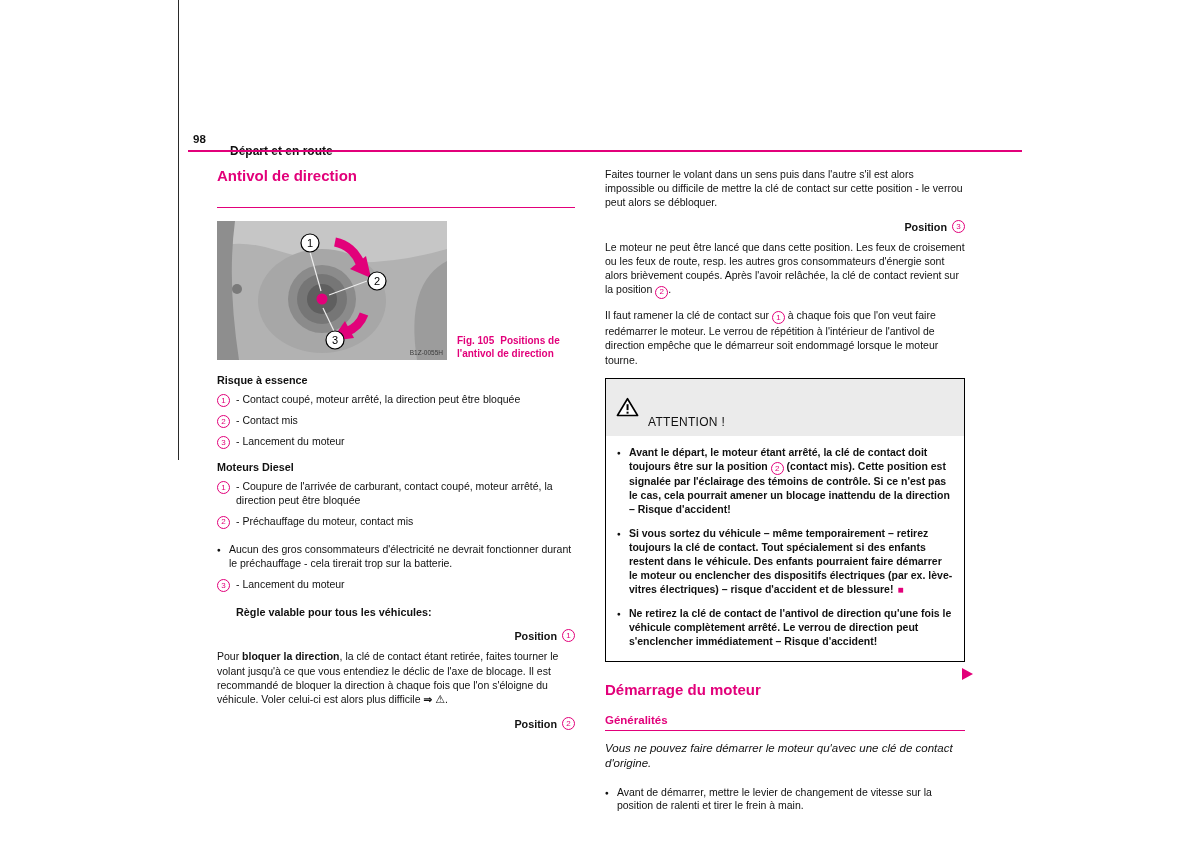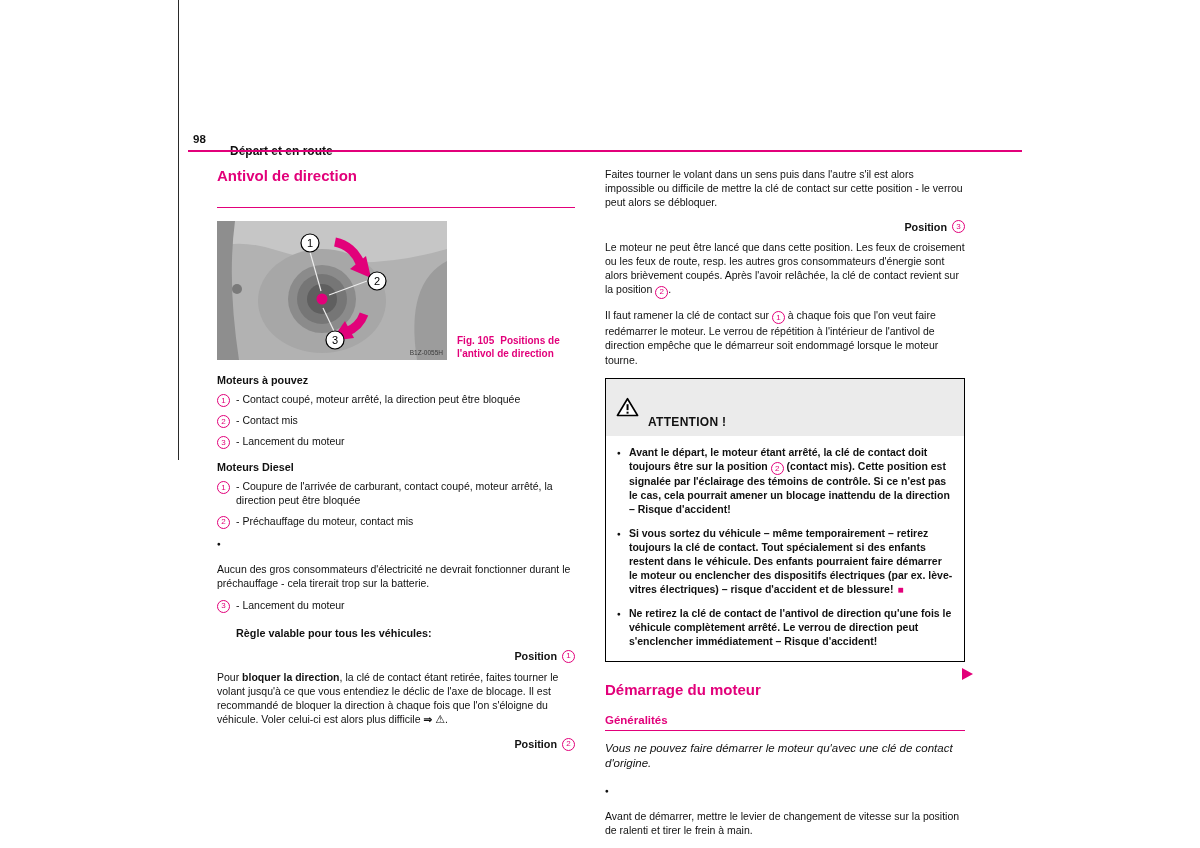--- a/index.html
+++ b/index.html
@@ -23,37 +23,37 @@
   .figure { position:relative; margin:13px 0 14px; height:139px; }
   .fig-img { position:absolute; left:0; top:0; width:230px; height:139px; background:#b2b2b2; }
   .fig-caption { position:absolute; left:240px; bottom:0; width:118px; color:#e2007a; font-weight:bold; font-size:10px; line-height:1.3; }
   .fig-num { margin-right:6px; }
 
   .sub-heading { font-size:10.8px; font-weight:bold; margin:12px 0 7px; }
   .rule-heading { font-size:10.8px; font-weight:bold; margin:14px 0 8px;padding-left:19px; }
 
   .num-item { display:flex; gap:6px; margin:0 0 7px; font-size:10.5px; line-height:1.32; }
   .num-item .circ { margin-top:1px; }
-  .plain-bullet { display:flex; gap:16px; margin:8px 0 8px; font-size:10.5px; line-height:1.32;flex-direction:column; }
+  .plain-bullet { display:flex; gap:8px; margin:14px 0 8px; font-size:10.5px; line-height:1.32; }
   .bullet-dot { font-size:6.5px; line-height:1; margin-top:4px; flex:none; }
 
   .circ {
     display:inline-flex; align-items:center; justify-content:center;
     width:11px; height:11px; border:1px solid #e2007a; border-radius:50%;
     color:#e2007a; font-size:8px; line-height:1; vertical-align:-1px; flex:none; font-weight:normal;
   }
   .pos-heading { font-size:10.8px; font-weight:bold; margin:11px 0 7px; display:flex; align-items:center; gap:5px;justify-content:flex-end; }
 
   .body-text { font-size:10.5px; line-height:1.34; margin:0 0 9px; }
   .arrow-sym { font-weight:bold; }
   .warn-sym  { font-size:11px; }
 
   .attention-box { border:1px solid #000; margin-top:11px; }
   .attention-header { display:flex; align-items:center; gap:9px; padding:7px 10px; background:#ebebeb; }
-  .attention-title { font-size:12px; font-weight:bold; letter-spacing:0.3px;margin-top:29px; }
+  .attention-title { font-size:12px; font-weight:normal; letter-spacing:0.3px;margin-top:29px; }
   .attention-body { padding:10px 11px 2px; }
   .warn-bullet { display:flex; gap:8px; margin-bottom:10px; }
   .warn-bullet .bullet-dot { margin-top:4px; }
   .warn-bullet p { margin:0; font-size:10.5px; font-weight:bold; line-height:1.33; }
   .end-square { color:#e2007a; margin-left:4px; font-size:10px; }
 
   .sec2-title { font-size:15px; font-weight:bold; color:#e2007a; margin:19px 0 0; }
   .sec2-sub   { font-size:11.5px; font-weight:bold; color:#e2007a; margin:16px 0 0; padding-bottom:4px; border-bottom:1px solid #e2007a; }
   .intro-italic { font-style:italic; font-size:11.5px; line-height:1.35; margin:10px 0 12px; }
 
@@ -104,21 +104,21 @@
             <text x="118" y="123">3</text>
           </g>
           <text x="226" y="134" font-family="'Liberation Sans',sans-serif" font-size="6.5" fill="#3a3a3a" text-anchor="end">B1Z-0055H</text>
         </svg>
       </div>
       <figcaption class="fig-caption">
         <span class="fig-num">Fig. 105</span><span>Positions de l'antivol de direction</span>
       </figcaption>
     </figure>
 
-    <h2 class="sub-heading">Moteurs à pouvez</h2>
+    <h2 class="sub-heading">Risque à essence</h2>
 
     <div class="num-item">
       <span class="circ">1</span>
       <span>- Contact coupé, moteur arrêté, la direction peut être bloquée</span>
     </div>
     <div class="num-item">
       <span class="circ">2</span>
       <span>- Contact mis</span>
     </div>
     <div class="num-item">

